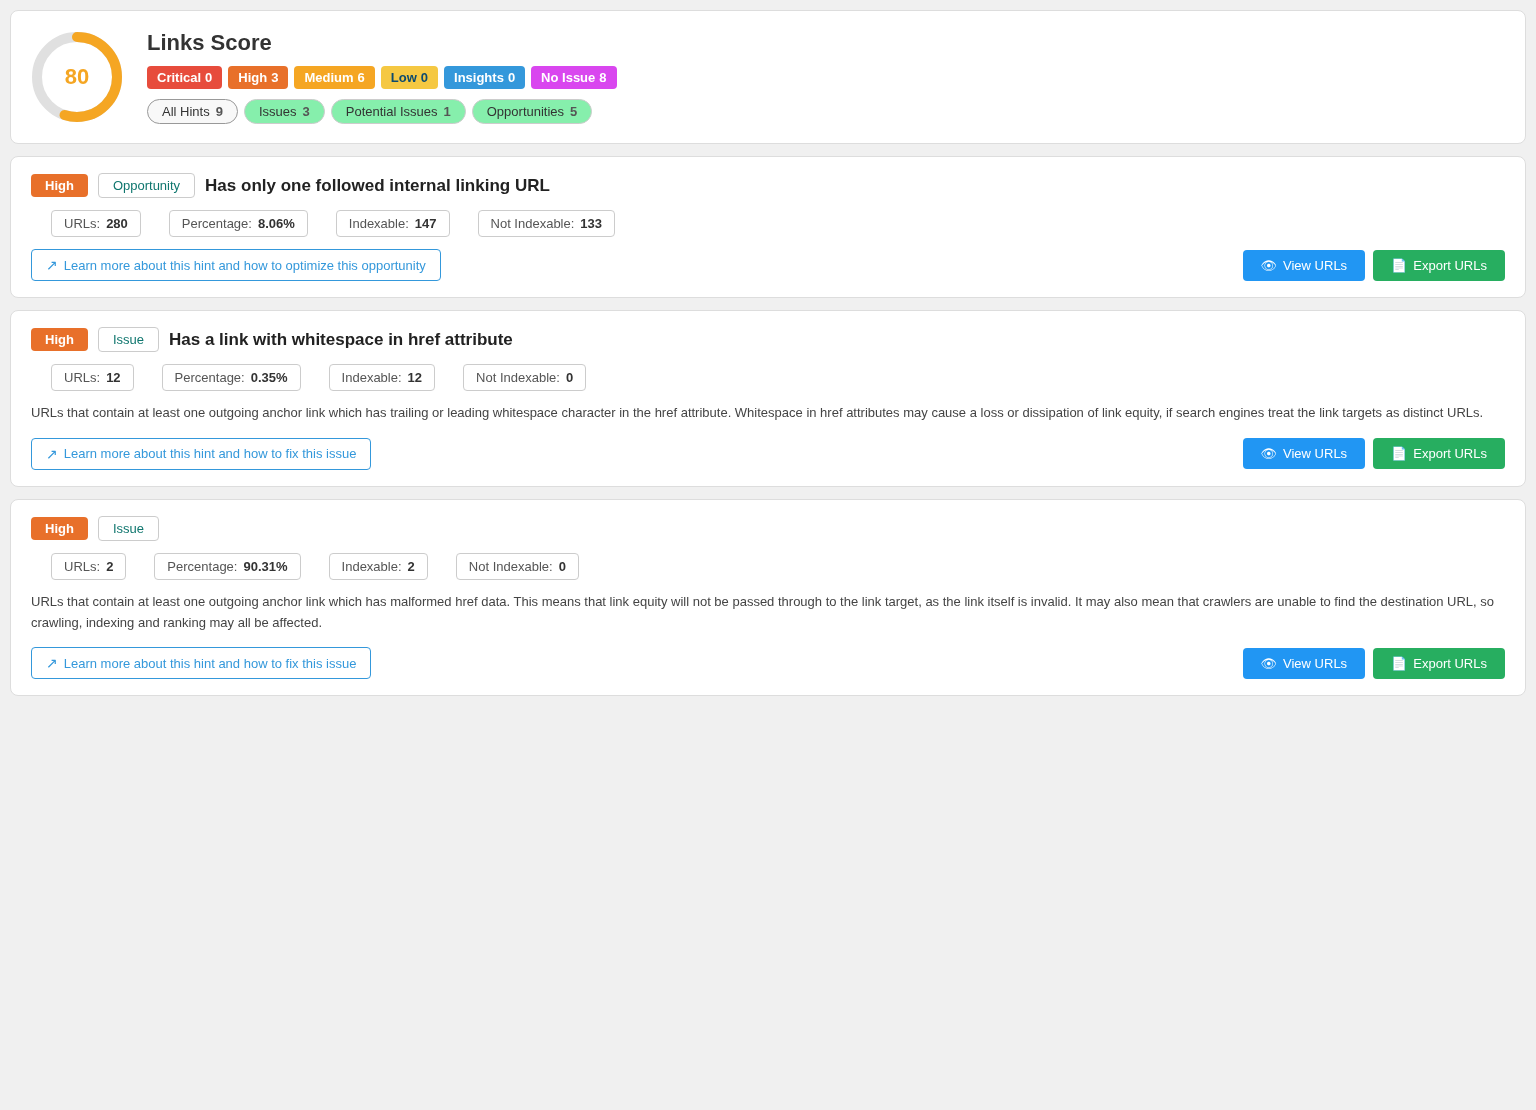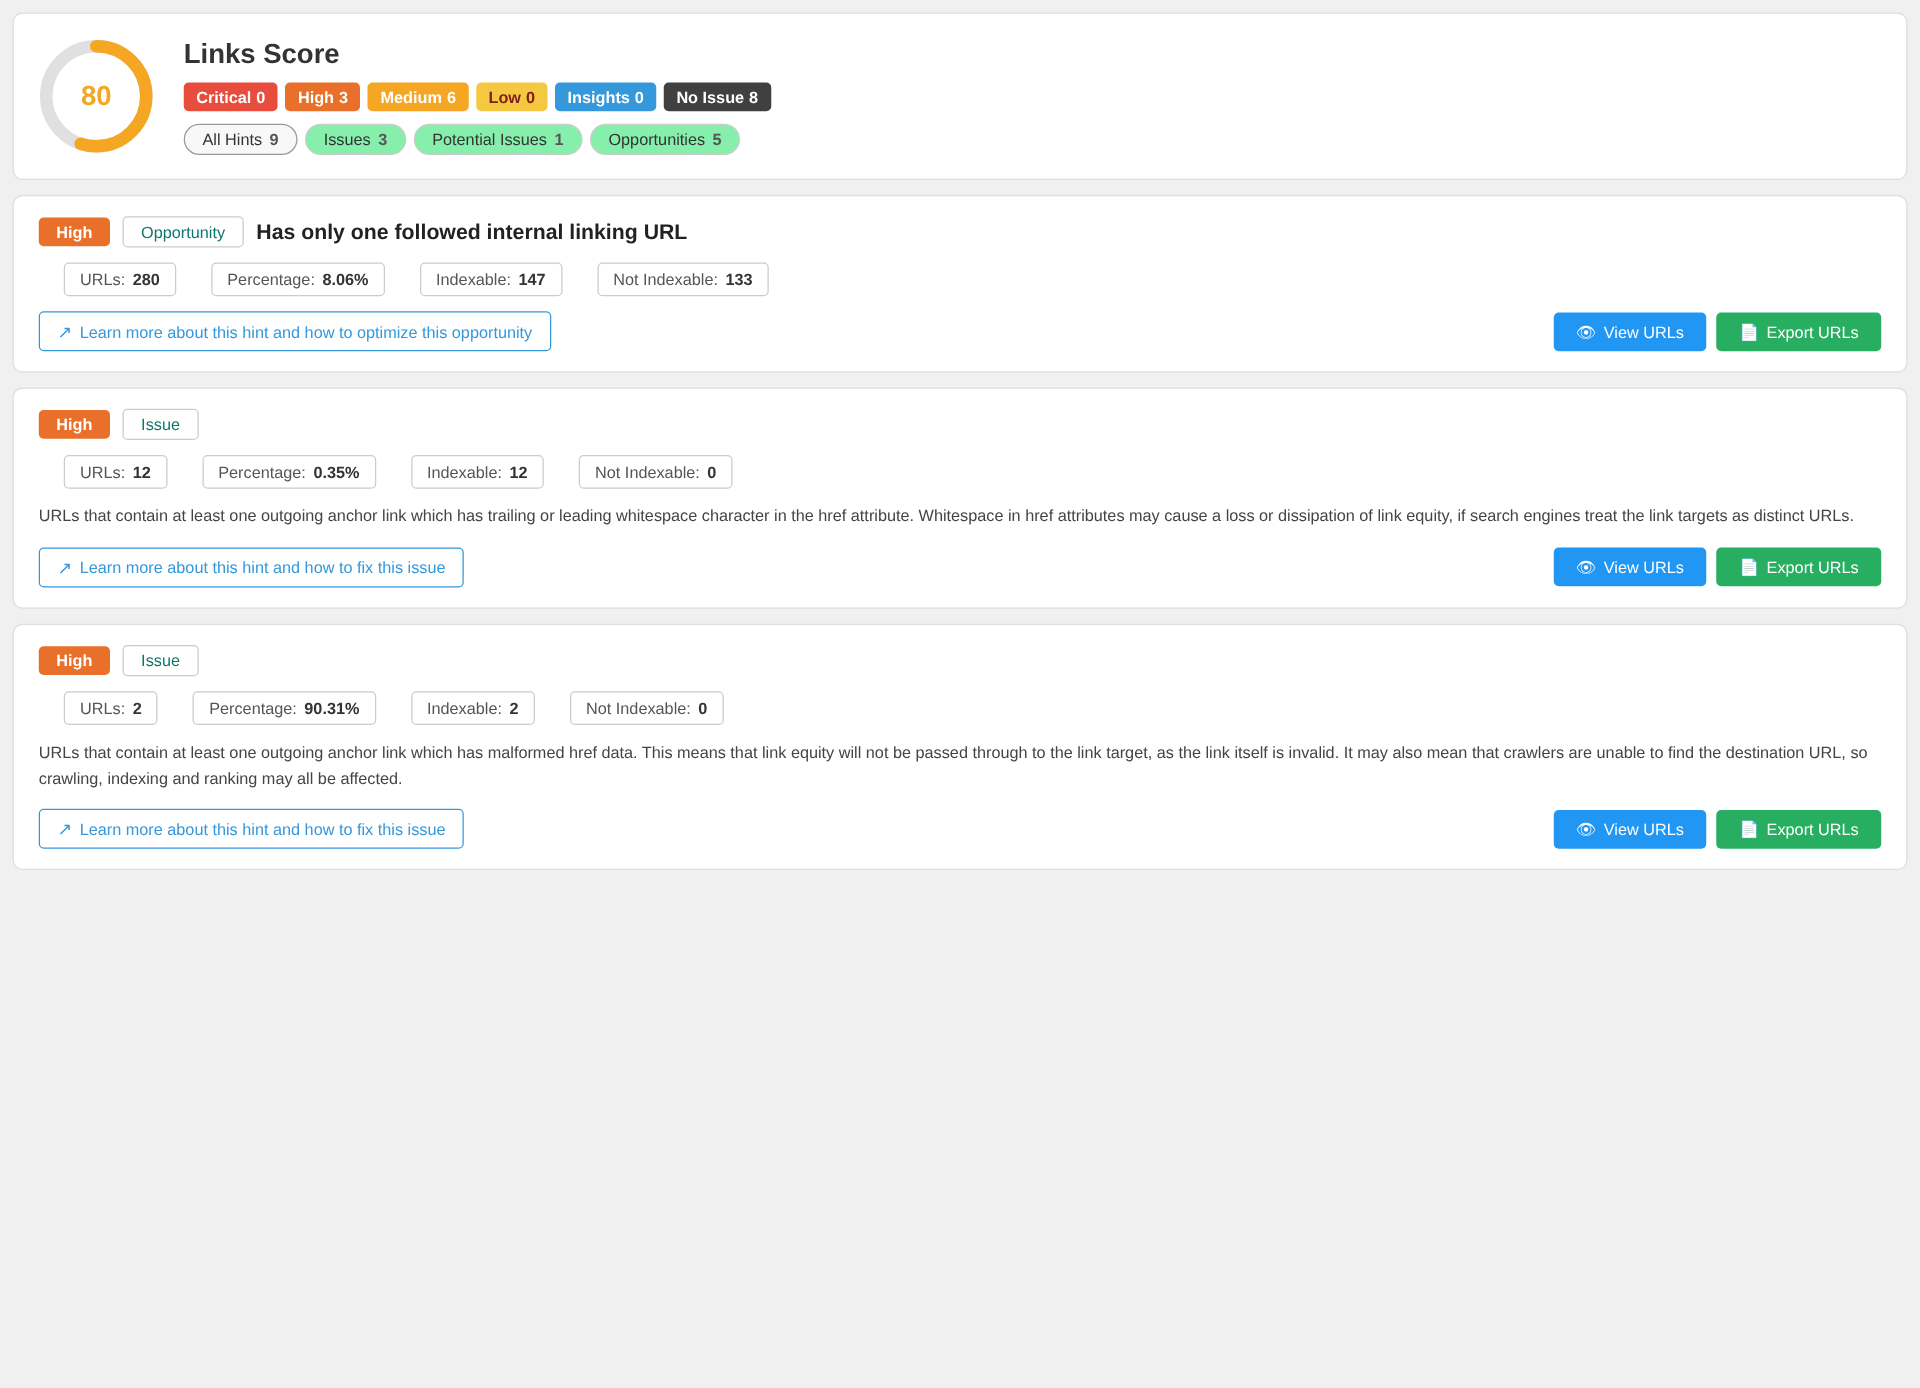--- a/index.html
+++ b/index.html
@@ -14,23 +14,23 @@
     .donut-label { position: absolute; top: 50%; left: 50%; transform: translate(-50%, -50%); font-size: 22px; font-weight: bold; color: #f5a623; }
 
     .score-info { flex: 1; }
     .score-title { font-size: 22px; font-weight: bold; margin-bottom: 10px; color: #333; }
 
     .badge-row { display: flex; gap: 6px; flex-wrap: wrap; margin-bottom: 10px; }
     .badge { display: inline-flex; align-items: center; gap: 4px; border-radius: 4px; padding: 4px 10px; font-size: 13px; font-weight: bold; color: #fff; cursor: default; }
     .badge-critical { background: #e74c3c; }
     .badge-high { background: #e8702a; }
     .badge-medium { background: #f5a623; }
-    .badge-low { background: #f5c842; color: #7f1d1d; }
+    .badge-low { background: #f5c842; color: #0c4a6e; }
     .badge-insights { background: #3498db; }
-    .badge-noissue { background: #404040; }
+    .badge-noissue { background: #d946ef; }
     .badge-count { font-weight: bold; }
 
     .filter-row { display: flex; gap: 6px; flex-wrap: wrap; }
     .filter-btn { border: 1px solid #ccc; border-radius: 20px; padding: 4px 14px; font-size: 13px; background: #86efac; cursor: pointer; color: #333; display: inline-flex; align-items: center; gap: 6px; }
     .filter-btn.active { border-color: #999; background: #f8f8f8; }
     .filter-num { font-weight: bold; color: #555; }
 
     
     .hint-card { background: #fff; border: 1px solid #ddd; border-radius: 8px; padding: 16px 20px; margin-bottom: 12px; }
 
@@ -121,20 +121,21 @@
       <button class="btn-view">👁 <span>View URLs</span></button>
       <button class="btn-export">📄 <span>Export URLs</span></button>
     </div>
   </div>
 </div>
 
 <div class="hint-card">
   <div class="hint-header">
     <span class="tag-high">High</span>
     <span class="tag-type">Issue</span>
+    <span class="hint-title">Has a link with whitespace in href attribute</span>
   </div>
   <div class="stats-row">
     <div class="stat-box">
         <span class="stat-label">URLs:</span>
         <span class="stat-val">12</span>
       </div>
     <div class="stat-box">
         <span class="stat-label">Percentage:</span>
         <span class="stat-val">0.35%</span>
       </div>

